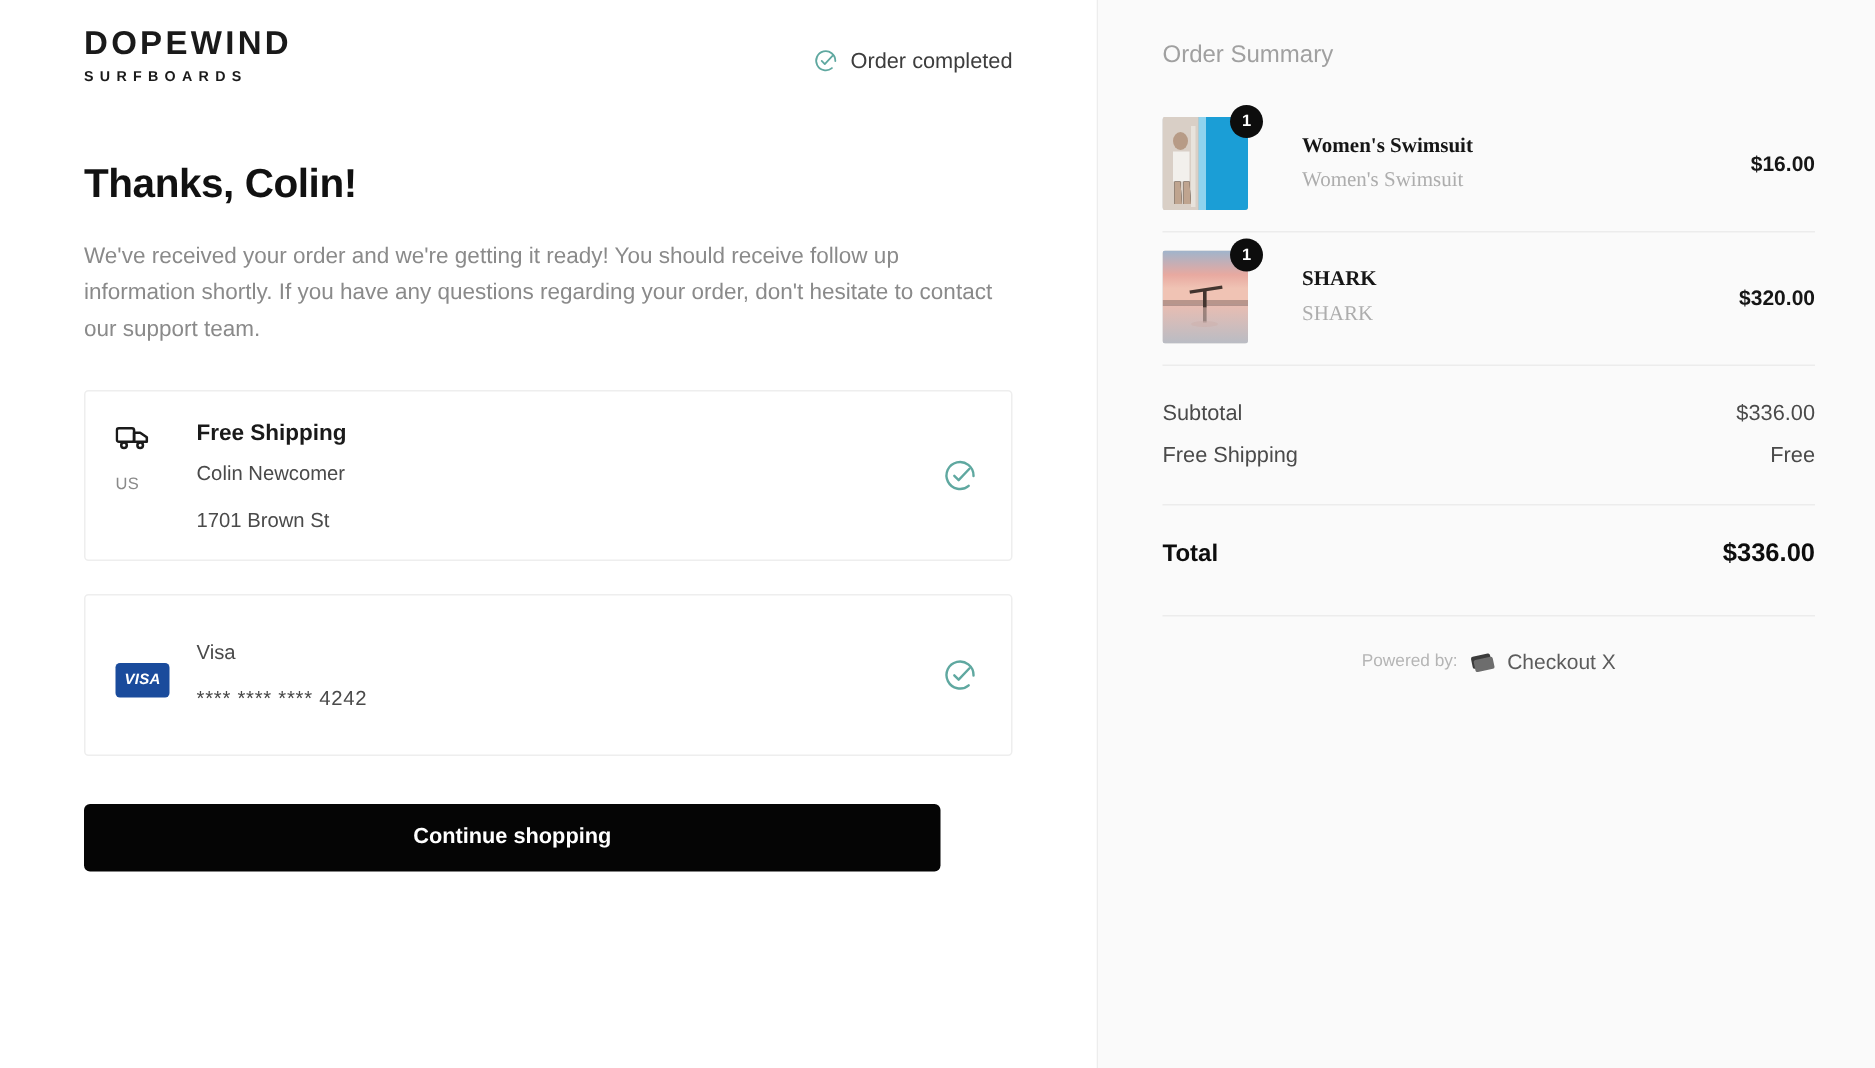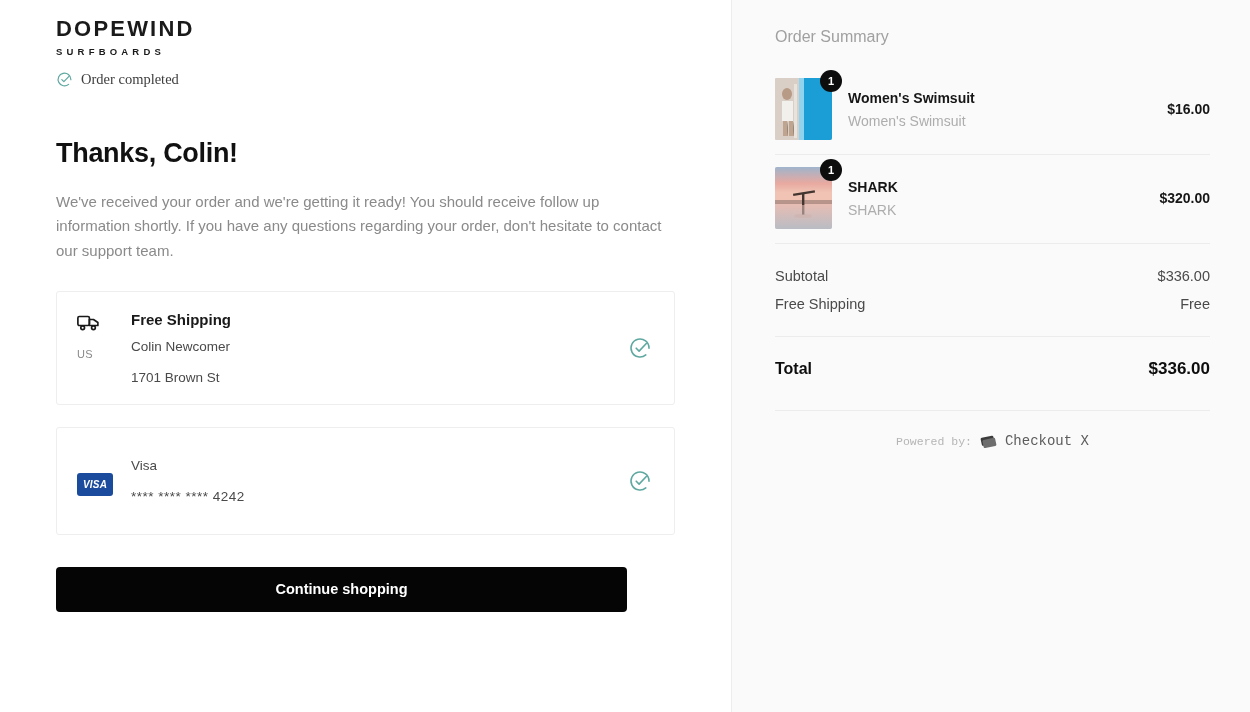--- a/index.html
+++ b/index.html
@@ -14,35 +14,34 @@
   
   .left {
     width: 731px; height: 712px;
     background: #ffffff;
     position: relative;
     padding: 0 56px;
   }
   .topbar {
     display: flex; align-items: flex-start; justify-content: space-between;
     padding-top: 18px;
-    flex-direction: column;
   }
   .logo { user-select: none; }
   .logo-main {
     font-size: 22px; font-weight: bold; letter-spacing: 2.2px;
     color: #1a1a1a; line-height: 1;
   }
   .logo-sub {
     font-size: 9.5px; font-weight: bold; letter-spacing: 4.2px;
     color: #1a1a1a; margin-top: 6px;
   }
   .order-status {
     display: flex; align-items: center; gap: 8px;
     margin-top: 14px;
-    font-size: 14.5px; color: #3d3d3d; font-family: Liberation Serif, serif;
+    font-size: 14.5px; color: #3d3d3d;
   }
   .check-teal { width: 17px; height: 17px; display: block; }
 
   h1.thanks {
     margin-top: 50px;
     font-size: 27px; font-weight: bold; color: #111111;
     letter-spacing: -0.3px;
   }
   p.intro {
     margin-top: 21px;
@@ -117,42 +116,41 @@
     width: 57px; height: 62px; border-radius: 2px;
     background: #d8d8d8; overflow: hidden; display: block;
   }
   .qty-badge {
     position: absolute; top: -8px; right: -10px;
     width: 22px; height: 22px; border-radius: 50%;
     background: #0d0d0d; color: #fff;
     font-size: 11px; font-weight: bold;
     display: flex; align-items: center; justify-content: center;
   }
-  .item-info { flex: 1; padding-left: 16px; }
+  .item-info { flex: 1; padding-left: 36px; font-family: Liberation Serif, serif; }
   .item-name { font-size: 14px; font-weight: bold; color: #161616; }
   .item-variant { font-size: 14px; color: #adadad; margin-top: 7px; }
   .item-price { font-size: 14px; font-weight: bold; color: #161616; }
 
   .totals { padding-top: 18px; }
   .total-row {
     display: flex; justify-content: space-between; align-items: baseline;
     font-size: 14.5px; color: #4a4a4a;
     padding: 6px 0;
   }
   .totals-divider { border-top: 1px solid #ececec; margin-top: 18px; }
   .total-row.grand {
     padding-top: 22px;
     font-size: 16px; font-weight: bold; color: #0d0d0d;
   }
   .total-row.grand .amount { font-size: 17px; }
   .powered-divider { border-top: 1px solid #ececec; margin-top: 25px; }
   .powered {
     display: flex; align-items: center; justify-content: center; gap: 7px;
     margin-top: 22px;
-    font-family: Liberation Mono, monospace;
   }
   .powered-label { font-size: 11.5px; color: #b5b5b5; }
   .cx-icon { width: 19px; height: 14px; display: block; }
   .powered-brand { font-size: 14px; color: #5c5c5c; }
 </style>
 </head>
 <body>
 
 <div class="page">
 

